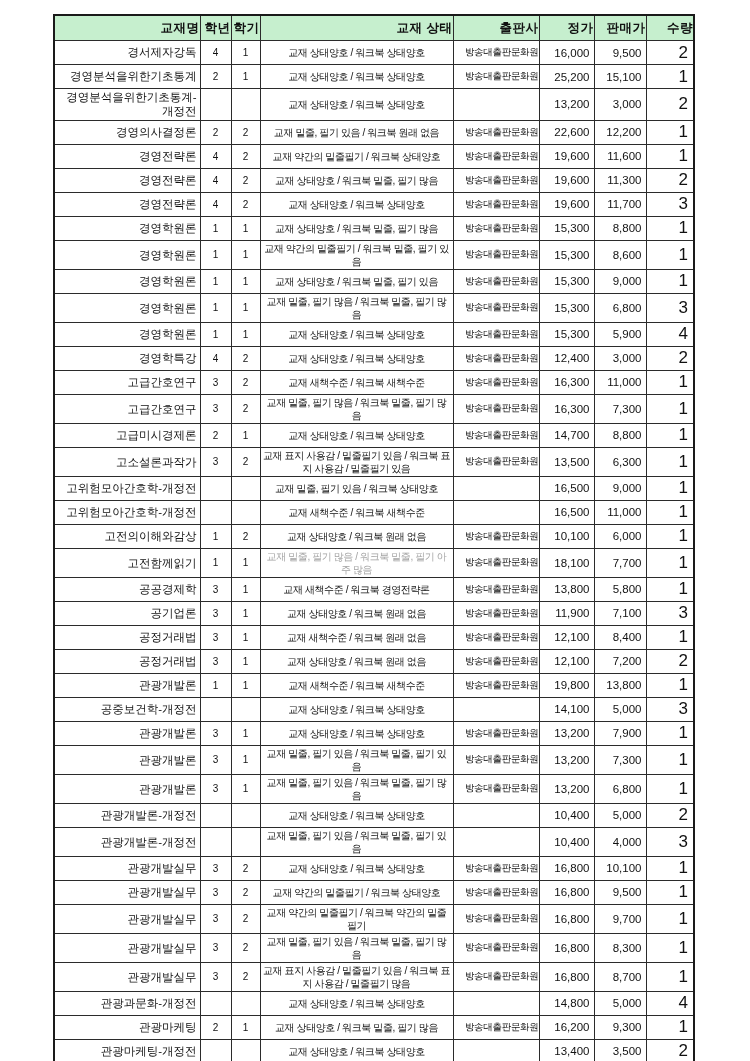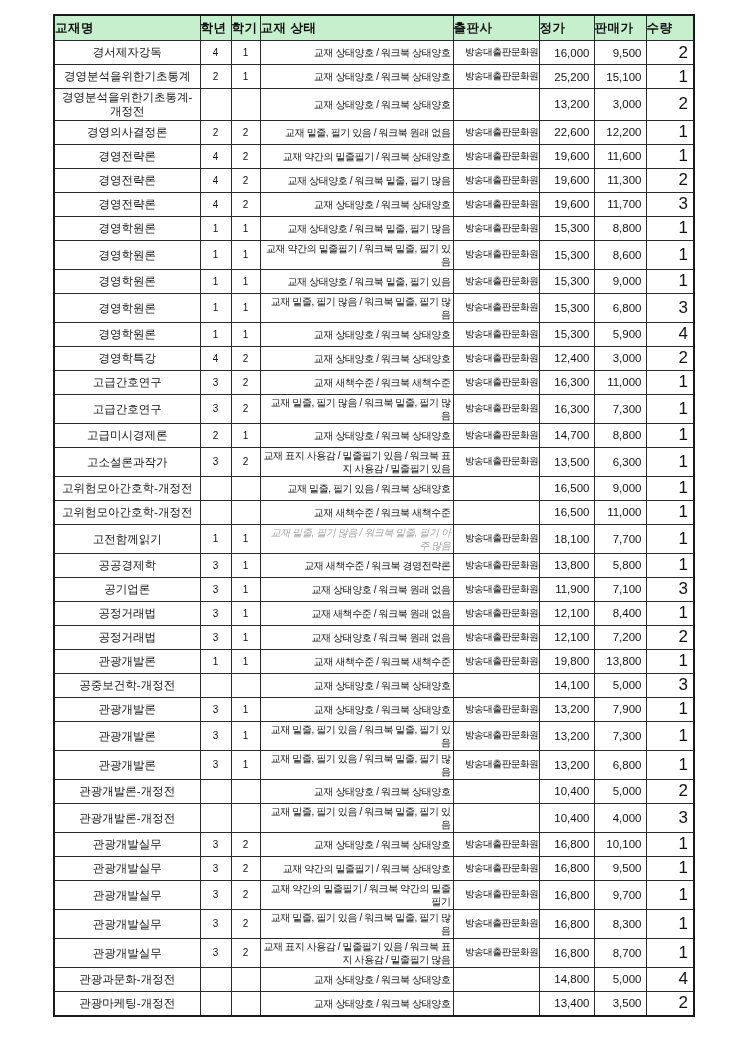--- a/index.html
+++ b/index.html
@@ -22,46 +22,46 @@
     border-collapse:collapse;table-layout:fixed;width:640px;
     border:2px solid var(--outer);
   }
   th,td{
     border:1px solid var(--border);
     overflow:hidden;vertical-align:middle;
     padding:0;
   }
   th{
     background:var(--header-bg);
-    font-size:12.5px;font-weight:bold;text-align:left;
+    font-size:12.5px;font-weight:bold;text-align:right;
     height:24px;letter-spacing:0.5px;
   }
   td{height:21px;}
   td.c-name{
-    font-size:11.5px;text-align:center;padding:1px 3px;
+    font-size:11.5px;text-align:right;padding:1px 3px;
     word-break:break-all;line-height:1.25;
   }
   td.c-grade,td.c-semester{
     font-size:10px;text-align:center;
   }
   td.c-condition{
-    font-size:10px;text-align:right;padding:1px 2px;
+    font-size:10px;text-align:center;padding:1px 2px;
     word-break:break-all;line-height:1.3;letter-spacing:-0.4px;
   }
   td.c-publisher{
     font-size:9.5px;text-align:right;letter-spacing:-0.3px;
   }
   td.c-list_price,td.c-sale_price{
     font-size:11.5px;text-align:right;padding-right:4px;
   }
   td.c-quantity{
     font-size:17px;text-align:right;padding-right:5px;
     font-weight:normal;
   }
-  td.muted{color:var(--muted);font-style:italic;}
+  td.muted{color:var(--muted);}
 </style>
 </head>
 <body>
 
 <div class="table-wrap">
   <table>
     <colgroup>
       <col style="width:146px">
         <col style="width:31px">
         <col style="width:29px">
@@ -268,20 +268,30 @@
           <td class="c-name">고위험모아간호학-개정전</td>
           <td class="c-grade"></td>
           <td class="c-semester"></td>
           <td class="c-condition">교재 새책수준 / 워크북 새책수준</td>
           <td class="c-publisher"></td>
           <td class="c-list_price">16,500</td>
           <td class="c-sale_price">11,000</td>
           <td class="c-quantity">1</td>
         </tr>
         <tr>
+          <td class="c-name">고전의이해와감상</td>
+          <td class="c-grade">1</td>
+          <td class="c-semester">2</td>
+          <td class="c-condition">교재 상태양호 / 워크북 원래 없음</td>
+          <td class="c-publisher">방송대출판문화원</td>
+          <td class="c-list_price">10,100</td>
+          <td class="c-sale_price">6,000</td>
+          <td class="c-quantity">1</td>
+        </tr>
+        <tr>
           <td class="c-name">고전함께읽기</td>
           <td class="c-grade">1</td>
           <td class="c-semester">1</td>
           <td class="c-condition muted">교재 밑줄, 필기 많음 / 워크북 밑줄, 필기 아주 많음</td>
           <td class="c-publisher">방송대출판문화원</td>
           <td class="c-list_price">18,100</td>
           <td class="c-sale_price">7,700</td>
           <td class="c-quantity">1</td>
         </tr>
         <tr>
@@ -446,20 +456,30 @@
         </tr>
         <tr>
           <td class="c-name">관광과문화-개정전</td>
           <td class="c-grade"></td>
           <td class="c-semester"></td>
           <td class="c-condition">교재 상태양호 / 워크북 상태양호</td>
           <td class="c-publisher"></td>
           <td class="c-list_price">14,800</td>
           <td class="c-sale_price">5,000</td>
           <td class="c-quantity">4</td>
+        </tr>
+        <tr>
+          <td class="c-name">관광마케팅</td>
+          <td class="c-grade">2</td>
+          <td class="c-semester">1</td>
+          <td class="c-condition">교재 상태양호 / 워크북 밑줄, 필기 많음</td>
+          <td class="c-publisher">방송대출판문화원</td>
+          <td class="c-list_price">16,200</td>
+          <td class="c-sale_price">9,300</td>
+          <td class="c-quantity">1</td>
         </tr>
         <tr>
           <td class="c-name">관광마케팅-개정전</td>
           <td class="c-grade"></td>
           <td class="c-semester"></td>
           <td class="c-condition">교재 상태양호 / 워크북 상태양호</td>
           <td class="c-publisher"></td>
           <td class="c-list_price">13,400</td>
           <td class="c-sale_price">3,500</td>
           <td class="c-quantity">2</td>

